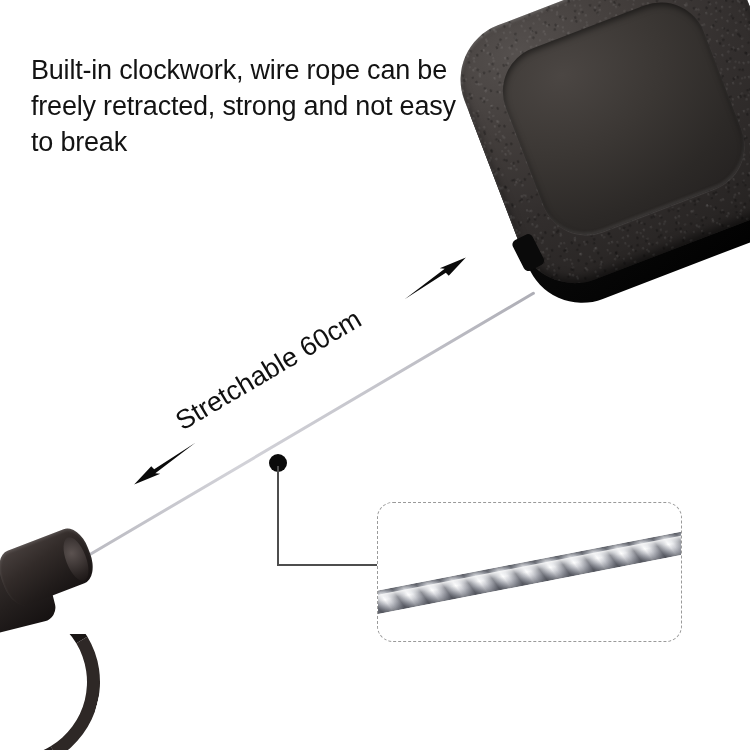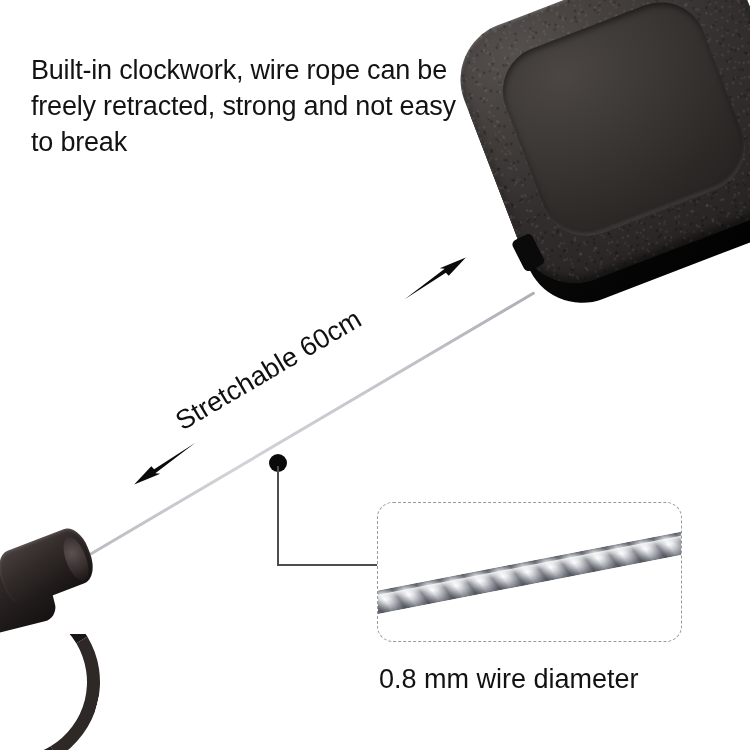--- a/index.html
+++ b/index.html
@@ -337,21 +337,20 @@
   <div class="leader-v"></div>
   <div class="leader-h"></div>
 
   <div class="callout">
     <div class="cable-wrap">
       <div class="cable"></div>
       <div class="cable-gloss"></div>
     </div>
   </div>
 
-  <div class="callout-caption">0.8 mm wire diameter</div>
 
   <div class="endfit">
     <div class="ring"></div>
     <div class="ring-mask"></div>
     <div class="ferrule-body"></div>
     <div class="ferrule"></div>
     <div class="ferrule-cap"></div>
   </div>
 
 </div>

